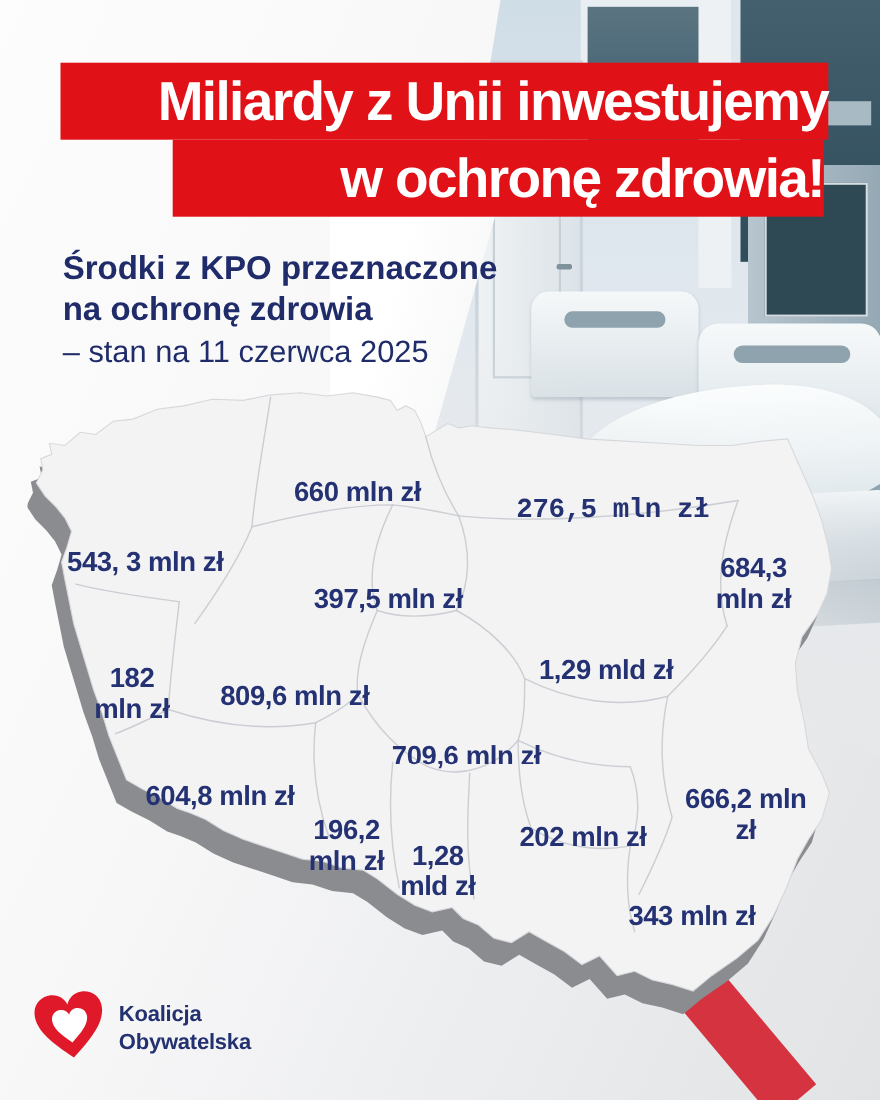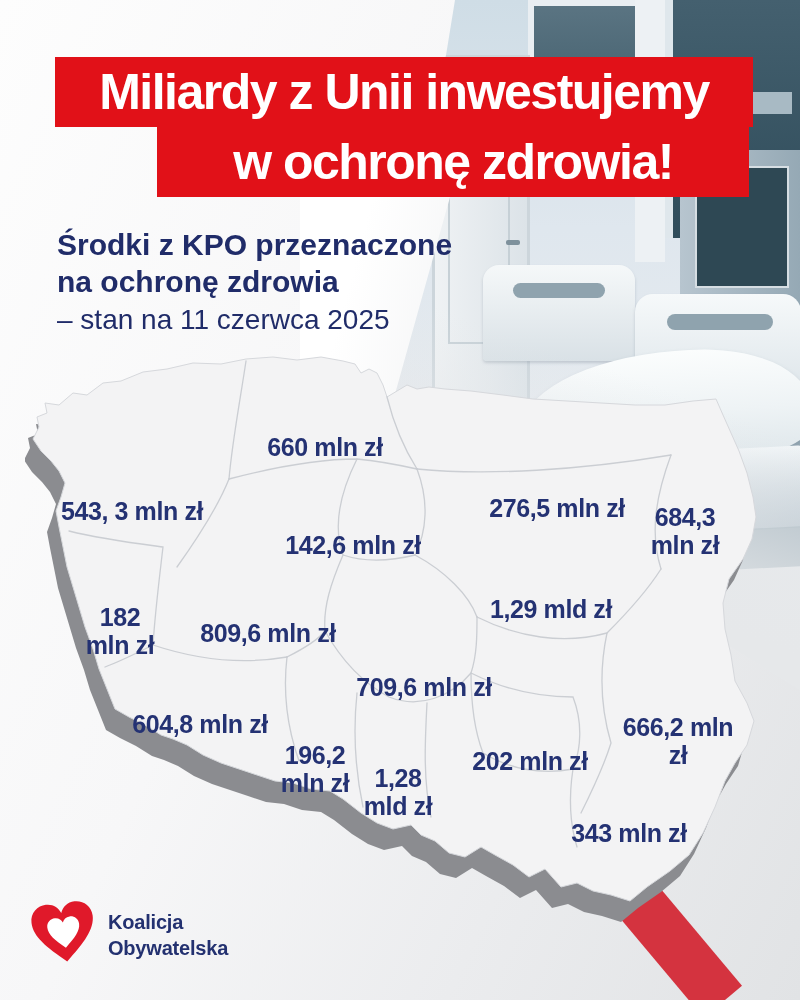--- a/index.html
+++ b/index.html
@@ -45,40 +45,40 @@
   .wedge{position:absolute;left:300px;top:150px;width:180px;height:600px;z-index:2;
          background:linear-gradient(105deg,#ffffff 25%,#f2f3f4 70%,#e7e8ea 100%);
          clip-path:polygon(0 0,152px 40px,85px 280px,20px 600px,0 600px);
          filter:drop-shadow(5px 3px 6px rgba(100,110,125,.35));}
 
   
   .stripe{position:absolute;left:588px;top:880px;width:50px;height:180px;z-index:3;
           transform:rotate(-40deg);transform-origin:top left;}
 
   
-  .banner{position:absolute;z-index:6;display:flex;align-items:center;justify-content:center;}
+  .banner{position:absolute;z-index:6;display:flex;align-items:center;justify-content:flex-end;}
   .banner-1{left:55px;top:57px;width:698px;height:70px;}
   .banner-2{left:157px;top:127px;width:592px;height:70px;}
   .banner-text{color:#ffffff;font-weight:bold;font-size:50px;letter-spacing:-1.5px;white-space:nowrap;}
 
   
   .subtitle{position:absolute;left:57px;top:226px;z-index:6;color:#202c69;}
   .sub-bold{font-weight:bold;font-size:30px;line-height:37px;}
   .sub-reg{font-weight:normal;font-size:28px;line-height:40px;}
 
   
   .map-wrap{position:absolute;left:25px;top:355px;width:745px;height:575px;z-index:4;}
   .map-wrap svg{display:block;width:745px;height:575px;}
   .ib{fill:none;stroke:#c8cbd1;stroke-width:1.3;stroke-linecap:round;opacity:.95;}
 
   
   .vlabel{position:absolute;z-index:5;transform:translate(-50%,-50%);
           font-weight:bold;font-size:25px;letter-spacing:-0.4px;color:#243273;
           white-space:pre-line;text-align:center;line-height:1.12;margin-top:28px;}
-  .l1{left:132px;top:483px;} .l2{left:325px;top:419px;} .l3{left:557px;top:480px;}
+  .l1{left:132px;top:483px;} .l2{left:325px;top:419px;} .l3{left:557px;top:436px;font-family:Liberation Mono, monospace;}
   .l4{left:685px;top:503px;} .l5{left:353px;top:517px;} .l6{left:120px;top:603px;}
   .l7{left:268px;top:605px;} .l8{left:551px;top:581px;} .l9{left:424px;top:659px;}
   .l10{left:200px;top:696px;} .l11{left:315px;top:741px;} .l12{left:398px;top:764px;}
   .l13{left:530px;top:733px;} .l14{left:678px;top:713px;} .l15{left:489px;top:824px;}
   .l16{left:629px;top:805px;}
 
   
   .logo{position:absolute;left:28px;top:900px;z-index:6;display:flex;align-items:center;}
   .logo-heart{width:72px;height:70px;}
   .logo-text{margin-left:8px;color:#233170;font-weight:bold;font-size:20px;line-height:26px;letter-spacing:-0.2px;}
@@ -157,21 +157,21 @@
         <path class="ib" d="M548,414 C544,440 544,466 552,492"></path>
       </g>
     </svg>
   </div>
 
   <div class="vlabel l1">543, 3 mln zł</div>
   <div class="vlabel l2">660 mln zł</div>
   <div class="vlabel l3">276,5 mln zł</div>
   <div class="vlabel l4">684,3
 mln zł</div>
-  <div class="vlabel l5">142,6 mln zł</div>
+  <div class="vlabel l5">397,5 mln zł</div>
   <div class="vlabel l6">182
 mln zł</div>
   <div class="vlabel l7">809,6 mln zł</div>
   <div class="vlabel l8">1,29 mld zł</div>
   <div class="vlabel l9">709,6 mln zł</div>
   <div class="vlabel l10">604,8 mln zł</div>
   <div class="vlabel l11">196,2
 mln zł</div>
   <div class="vlabel l12">1,28
 mld zł</div>

